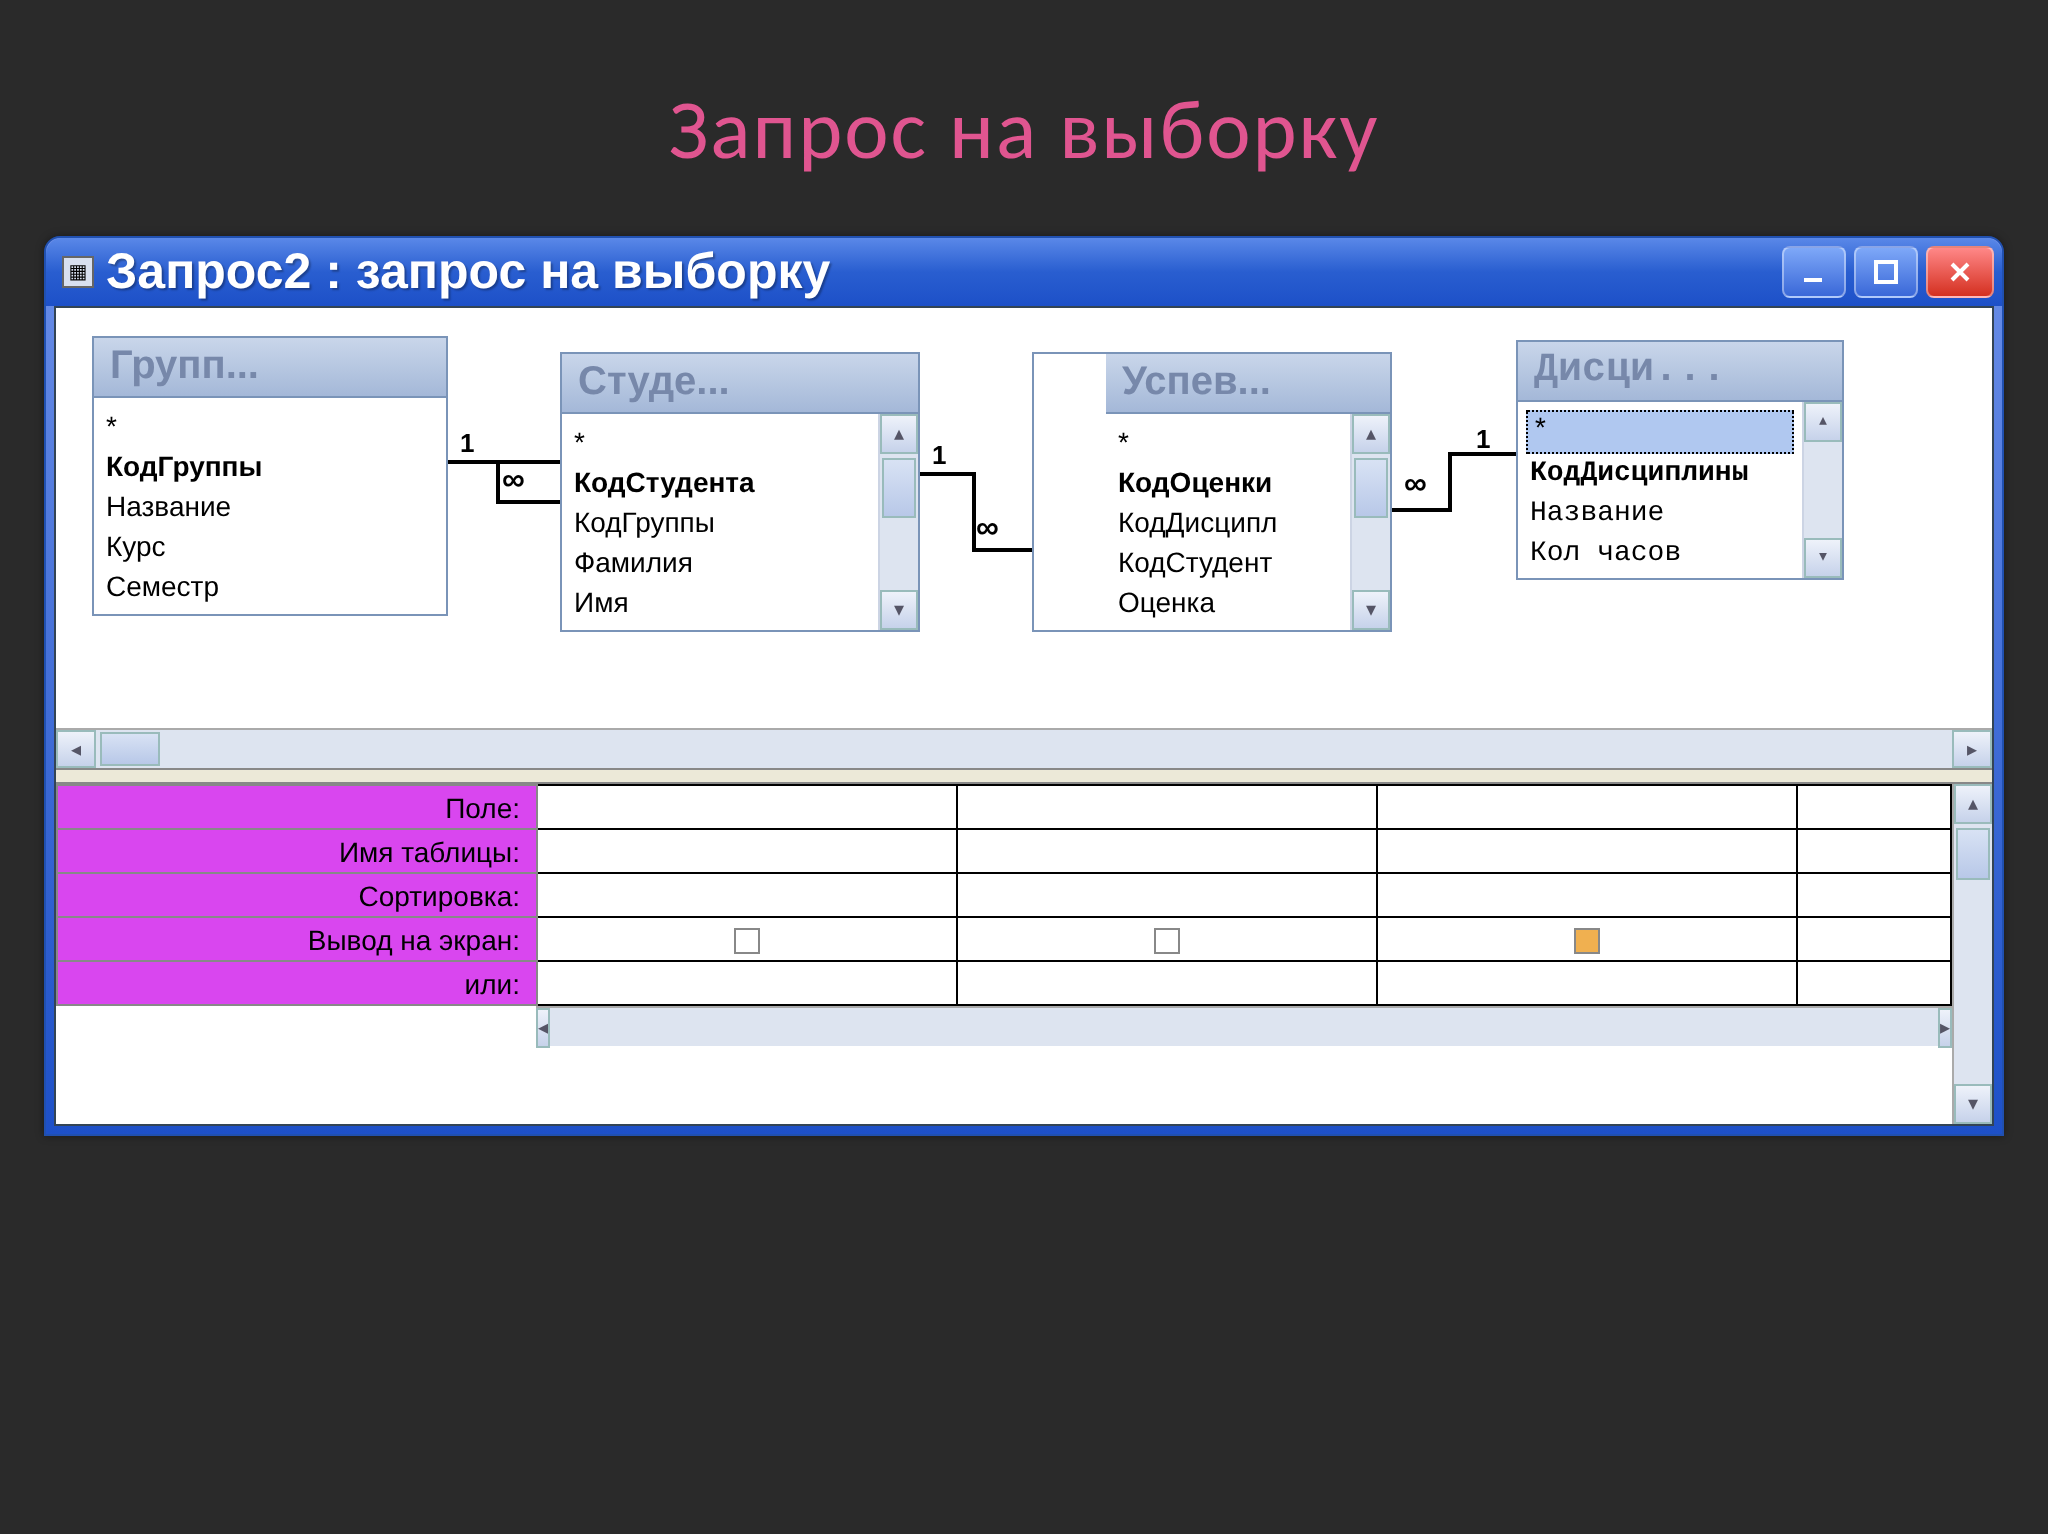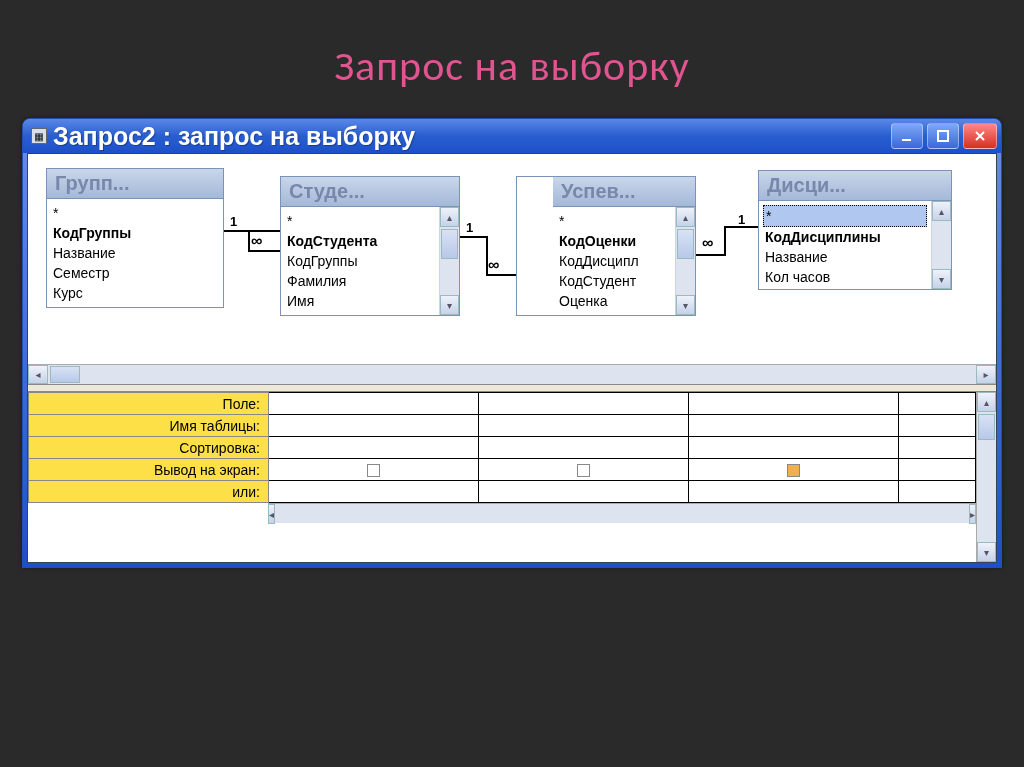--- a/index.html
+++ b/index.html
@@ -174,21 +174,21 @@
   .grid-table td {
     border: 1px solid #000;
     height: 22px;
     font-size: 14px;
     padding: 0 4px;
     background: #fff;
   }
   .grid-table td.lbl {
     text-align: right;
     border: 1px solid #888;
-    background: #fde047;
+    background: #d946ef;
     width: 240px;
     padding-right: 8px;
     color: #000;
   }
   .grid-table td.cell { width: 210px; }
   .checkbox-cell { text-align:center; }
   .fake-check {
     display:inline-block;
     width:13px; height:13px;
     border:1px solid #888;
@@ -244,22 +244,22 @@
 
     <div class="rel-pane">
 
       <div class="table-box" style="left:18px; top:14px; width:178px;">
         <div class="tb-header">Групп...</div>
         <div class="tb-body">
           <div class="tb-list">
             <div>*</div>
             <div class="bold">КодГруппы</div>
             <div>Название</div>
+            <div>Курс</div>
             <div>Семестр</div>
-            <div>Курс</div>
           </div>
         </div>
       </div>
 
       <div class="rel-label" style="left:202px; top:60px;">1</div>
       <div class="rel-line" style="left:196px; top:76px; width:56px; height:2px;"></div>
       <div class="rel-line" style="left:220px; top:76px; width:2px; height:20px;"></div>
       <div class="rel-line" style="left:220px; top:96px; width:32px; height:2px;"></div>
       <div class="rel-label inf" style="left:223px; top:78px;">∞</div>
 
@@ -308,21 +308,21 @@
           </div>
         </div>
       </div>
 
       <div class="rel-label" style="left:710px; top:58px;">1</div>
       <div class="rel-line" style="left:668px; top:100px; width:30px; height:2px;"></div>
       <div class="rel-line" style="left:696px; top:72px; width:2px; height:30px;"></div>
       <div class="rel-line" style="left:696px; top:72px; width:34px; height:2px;"></div>
       <div class="rel-label inf" style="left:674px; top:80px;">∞</div>
 
-      <div class="table-box" style="left:730px; top:16px; width:194px;">
+      <div class="table-box" style="left:730px; top:16px; width:164px;font-family:Liberation Mono, monospace;">
         <div class="tb-header">Дисци...</div>
         <div class="tb-body">
           <div class="tb-list" style="height:88px;">
             <div class="sel">*</div>
             <div class="bold">КодДисциплины</div>
             <div>Название</div>
             <div>Кол часов</div>
           </div>
           <div class="tb-scroll">
             <div class="sbtn">▴</div>

